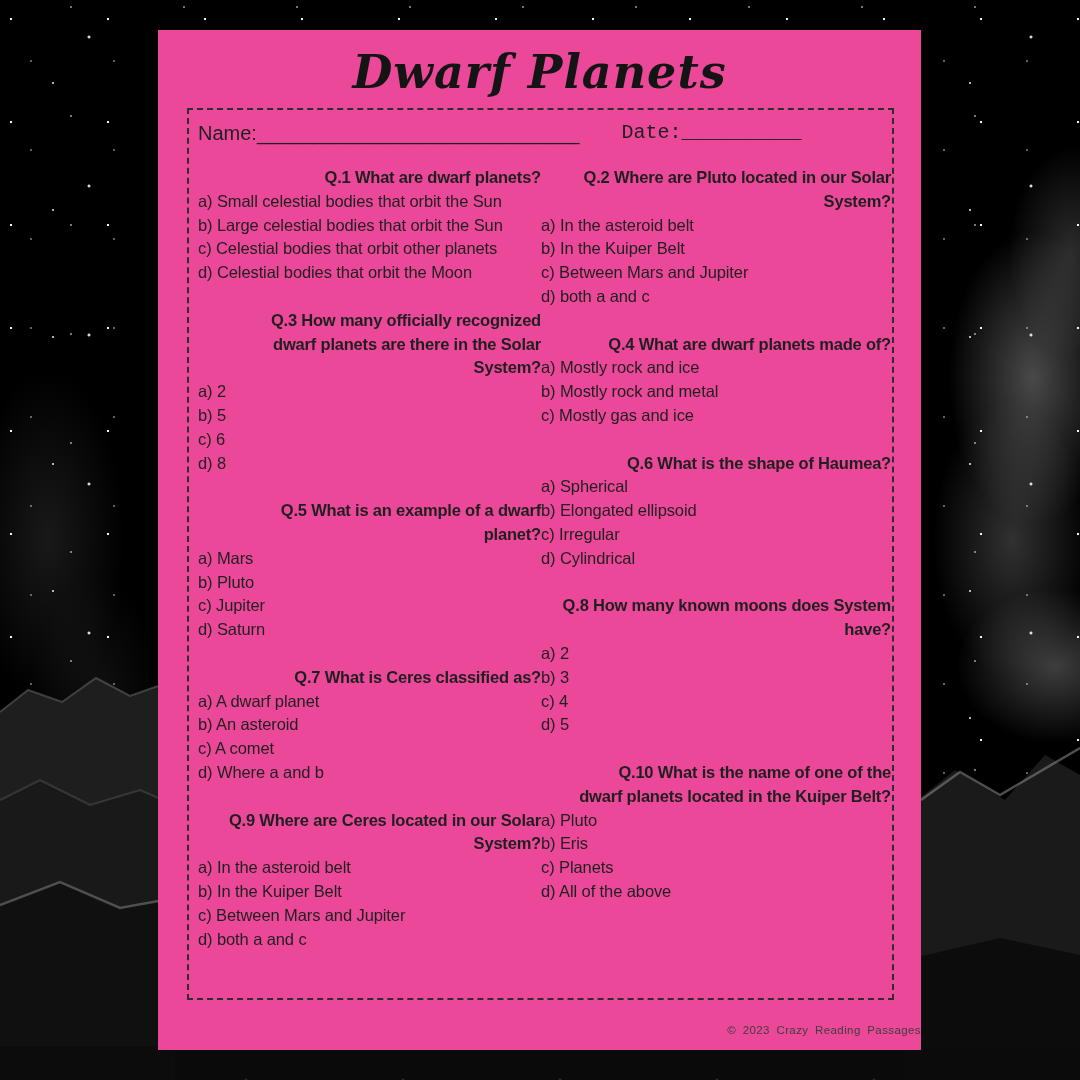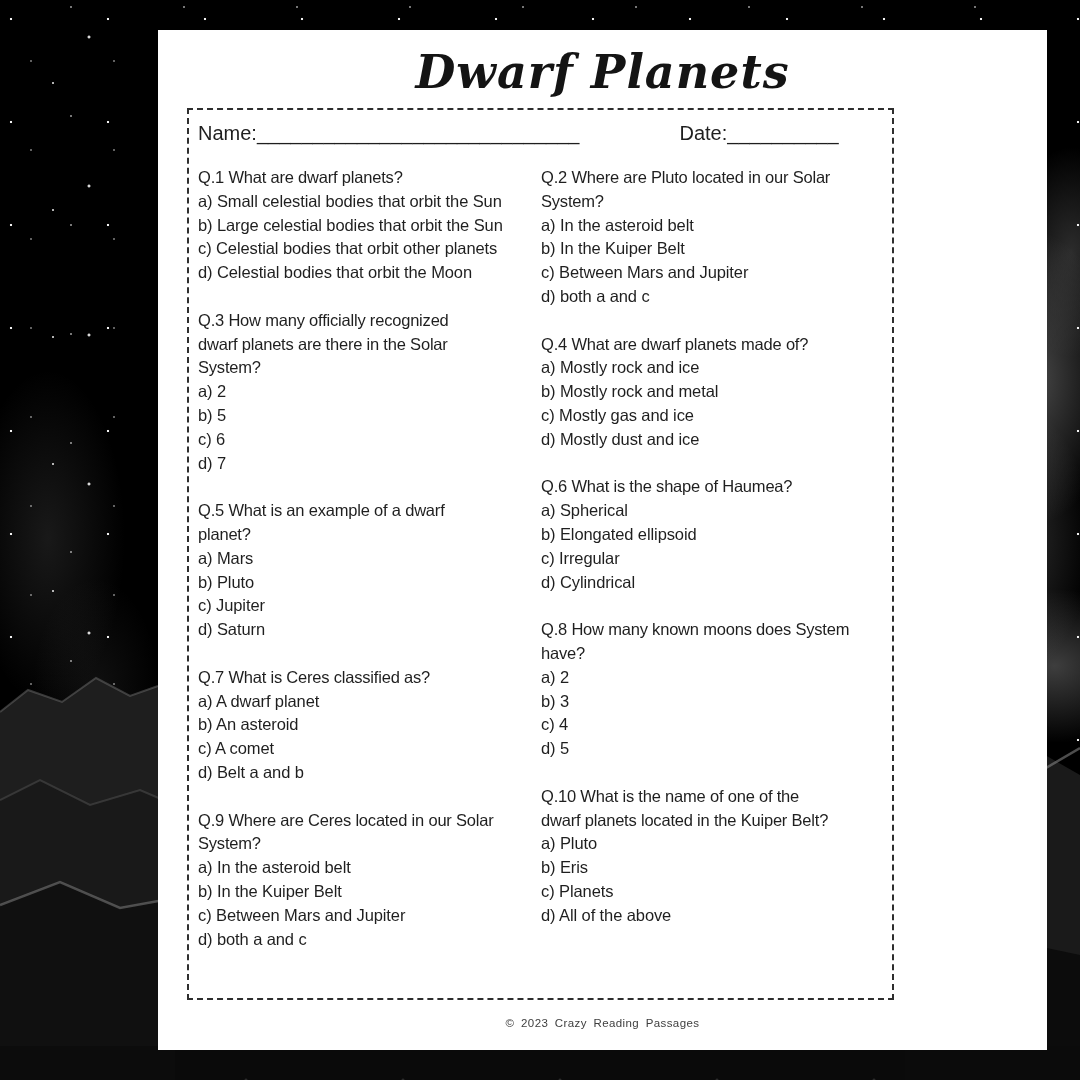--- a/index.html
+++ b/index.html
@@ -28,46 +28,46 @@
   }
   .nebula-left{
     position:absolute;top:120px;left:0;width:160px;height:760px;z-index:0;
     background:
       radial-gradient(ellipse 110px 240px at 30% 55%, rgba(175,175,175,.14), transparent 70%),
       radial-gradient(ellipse 90px 160px at 60% 75%,  rgba(160,160,160,.10), transparent 70%);
   }
   .mountains{position:absolute;inset:0;z-index:2;}
   
   .page{
-    position:absolute;left:158px;top:30px;width:889px;height:1020px;
-    background:#ffffff;z-index:5;color:#1f1f1f;
+    position:absolute;left:158px;top:30px;width:763px;height:1020px;
+    background:#ec4899;z-index:5;color:#1f1f1f;
   }
   .title{
     margin-top:16px;text-align:center;
     font-family:"DejaVu Serif",serif;font-style:italic;font-weight:700;
     font-size:46px;line-height:1.15;color:#141414;letter-spacing:1px;
   }
   .border-box{
     position:absolute;left:29px;top:78px;width:707px;height:892px;
     border:2px dashed #2e2e2e;box-sizing:border-box;
     padding:10px 0 0 9px;
   }
   .name-row{
     display:flex;align-items:flex-start;font-size:20px;line-height:26px;
     color:#1f1f1f;white-space:nowrap;
   }
-  .date-group{margin-left:100px;}
+  .date-group{margin-left:42px;font-family:Liberation Mono, monospace;}
   .columns{display:flex;margin-top:20px;}
   .col-left{width:343px;}
   .col-right{width:350px;}
   .q{margin-bottom:23.8px;font-size:16.5px;line-height:23.8px;}
-  .q-heading{font-weight:normal;white-space:pre-line;letter-spacing:-0.2px;}
+  .q-heading{font-weight:bold;white-space:pre-line;letter-spacing:-0.2px;text-align:right;}
   .q-option{white-space:nowrap;letter-spacing:-0.1px;}
   .footer{
-    position:absolute;bottom:21px;left:0;width:100%;text-align:center;
+    position:absolute;bottom:14px;left:0;width:100%;text-align:right;
     font-size:11.5px;color:#3e3e3e;letter-spacing:.4px;word-spacing:3px;
   }
 </style>
 </head>
 <body>
 
 <div class="stage">
 
   <div class="nebula-right"></div>
   <div class="nebula-left"></div>
@@ -110,38 +110,38 @@
             <div class="q-option">d) Celestial bodies that orbit the Moon</div>
           </div>
 
           <div class="q">
             <div class="q-heading">Q.3 How many officially recognized
 dwarf planets are there in the Solar
 System?</div>
             <div class="q-option">a) 2</div>
             <div class="q-option">b) 5</div>
             <div class="q-option">c) 6</div>
-            <div class="q-option">d) 7</div>
+            <div class="q-option">d) 8</div>
           </div>
 
           <div class="q">
             <div class="q-heading">Q.5 What is an example of a dwarf
 planet?</div>
             <div class="q-option">a) Mars</div>
             <div class="q-option">b) Pluto</div>
             <div class="q-option">c) Jupiter</div>
             <div class="q-option">d) Saturn</div>
           </div>
 
           <div class="q">
             <div class="q-heading">Q.7 What is Ceres classified as?</div>
             <div class="q-option">a) A dwarf planet</div>
             <div class="q-option">b) An asteroid</div>
             <div class="q-option">c) A comet</div>
-            <div class="q-option">d) Belt a and b</div>
+            <div class="q-option">d) Where a and b</div>
           </div>
 
           <div class="q">
             <div class="q-heading">Q.9 Where are Ceres located in our Solar
 System?</div>
             <div class="q-option">a) In the asteroid belt</div>
             <div class="q-option">b) In the Kuiper Belt</div>
             <div class="q-option">c) Between Mars and Jupiter</div>
             <div class="q-option">d) both a and c</div>
           </div>
@@ -157,21 +157,20 @@
             <div class="q-option">b) In the Kuiper Belt</div>
             <div class="q-option">c) Between Mars and Jupiter</div>
             <div class="q-option">d) both a and c</div>
           </div>
 
           <div class="q">
             <div class="q-heading">Q.4 What are dwarf planets made of?</div>
             <div class="q-option">a) Mostly rock and ice</div>
             <div class="q-option">b) Mostly rock and metal</div>
             <div class="q-option">c) Mostly gas and ice</div>
-            <div class="q-option">d) Mostly dust and ice</div>
           </div>
 
           <div class="q">
             <div class="q-heading">Q.6 What is the shape of Haumea?</div>
             <div class="q-option">a) Spherical</div>
             <div class="q-option">b) Elongated ellipsoid</div>
             <div class="q-option">c) Irregular</div>
             <div class="q-option">d) Cylindrical</div>
           </div>
 

